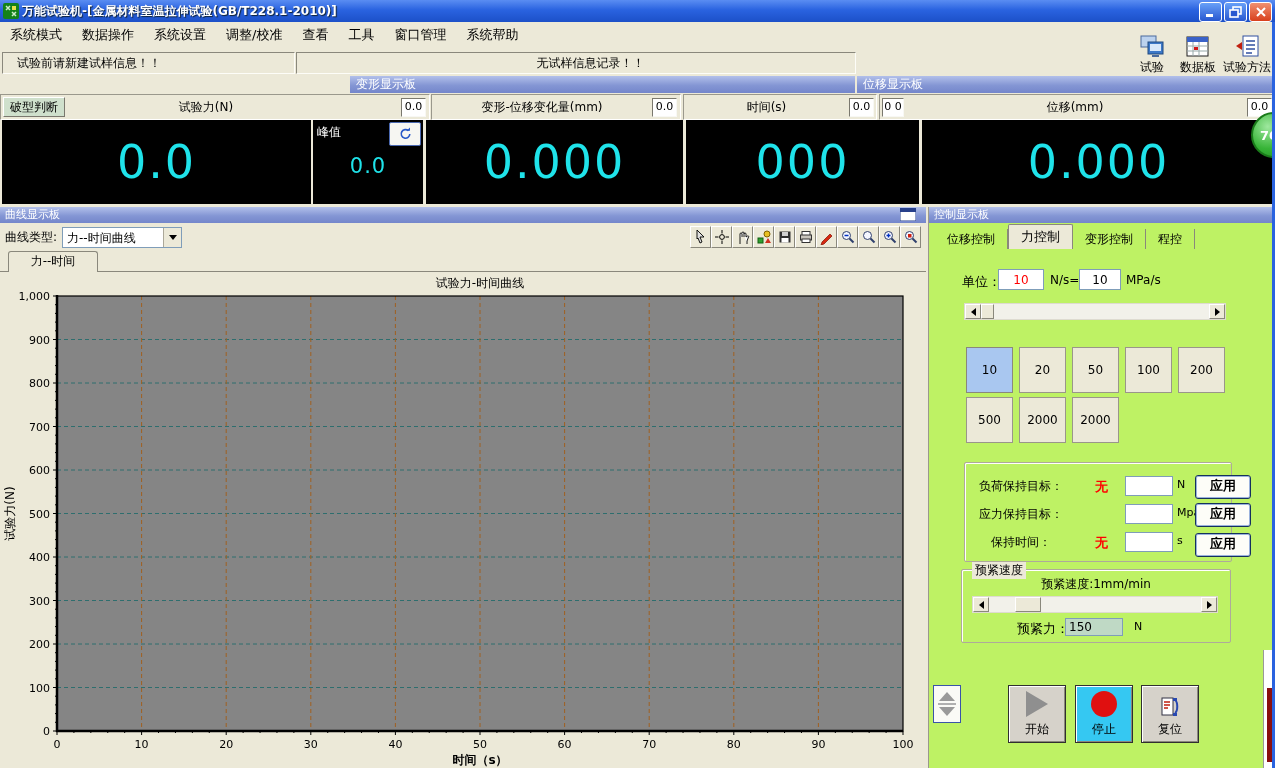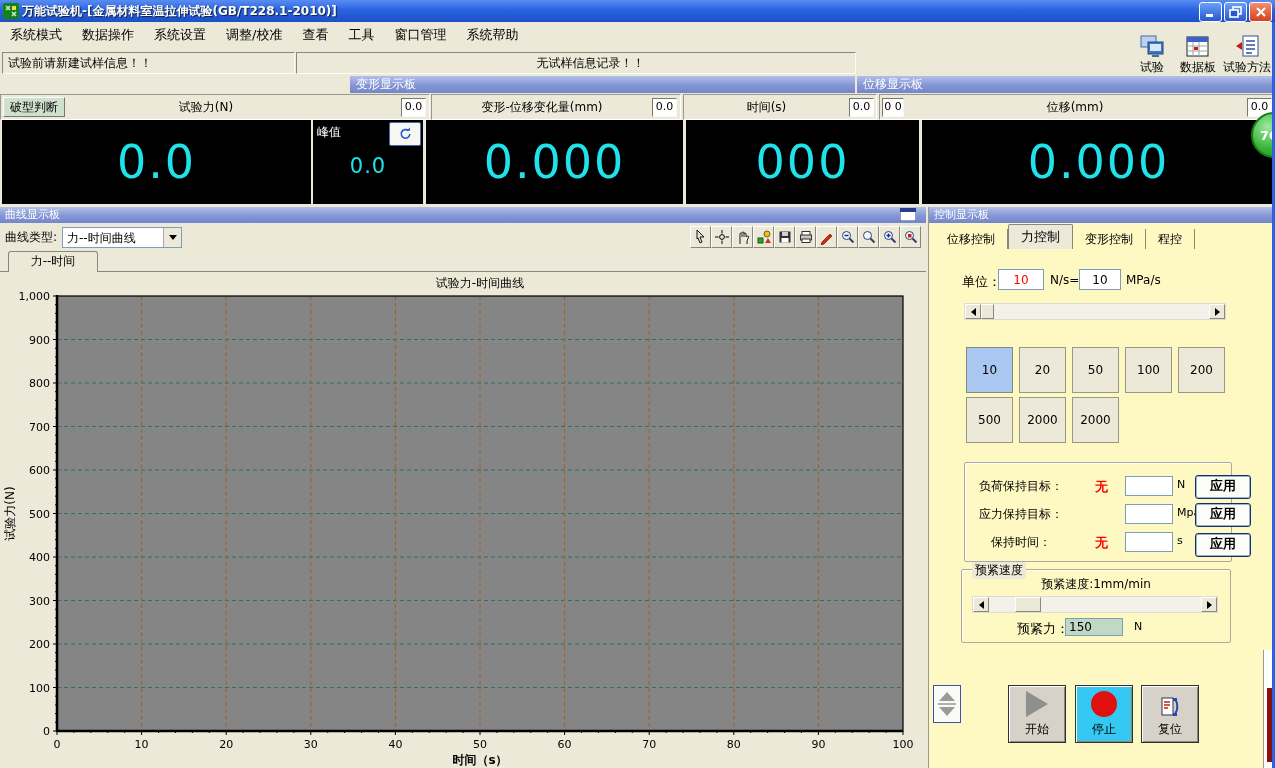--- a/index.html
+++ b/index.html
@@ -41,21 +41,21 @@
   .cphdr{position:absolute;left:0;top:0;width:926px;height:16px;background:linear-gradient(180deg,#b2c0ea,#8496d4 55%,#7486cb);color:#fff;font-size:11px;line-height:16px;padding-left:5px;box-sizing:border-box;}
   .ctlbar{position:absolute;left:0;top:17px;width:926px;height:26px;}
   .ddwrap{position:absolute;left:62px;top:3px;width:120px;height:21px;background:#fff;border:1px solid #7f9db9;box-sizing:border-box;}
   .ddtext{position:absolute;left:4px;top:2px;font-size:12px;}
   .ddbtn{position:absolute;right:0;top:0;width:17px;height:19px;background:#ece9d8;border-left:1px solid #aca899;display:flex;align-items:center;justify-content:center;}
   .tri-down{width:0;height:0;border-left:4px solid transparent;border-right:4px solid transparent;border-top:5px solid #000;}
   .cicon{width:21px;height:22px;background:#ece9d8;border:1px solid;border-color:#fff #8a887c #8a887c #fff;box-sizing:border-box;display:flex;align-items:center;justify-content:center;padding:0;}
   .tabrow{position:absolute;left:0;top:44px;width:926px;height:20px;border-bottom:1px solid #8a887c;}
   .tab1{position:absolute;left:8px;top:0;width:88px;height:20px;background:#ece9d8;border:1px solid #8a887c;border-bottom:none;border-radius:3px 3px 0 0;text-align:center;line-height:19px;font-size:12px;}
   
-  .kpanel{position:absolute;left:928px;top:207px;width:347px;height:561px;background:#fef9c3;border-left:1px solid #9a988c;box-sizing:border-box;}
+  .kpanel{position:absolute;left:928px;top:207px;width:347px;height:561px;background:#bef264;border-left:1px solid #9a988c;box-sizing:border-box;}
   .kphdr{position:absolute;left:0;top:0;width:100%;height:16px;background:linear-gradient(180deg,#b2c0ea,#8496d4 55%,#7486cb);color:#fff;font-size:11px;line-height:16px;padding-left:5px;box-sizing:border-box;}
   .ktabs{position:absolute;left:6px;top:18px;height:24px;display:flex;align-items:flex-end;}
   .ktab{height:20px;line-height:20px;padding:0 12px;font-size:12px;border-right:1px solid #8a887c;}
   .ktab.active{height:24px;line-height:24px;background:#ece9d8;border:1px solid #8a887c;border-bottom:none;border-radius:2px 2px 0 0;font-size:13px;}
   .inputbox{background:#fff;border:1px solid #7f9db9;box-sizing:border-box;font-size:12px;text-align:center;font-family:"DejaVu Sans",sans-serif;}
   .sb{position:absolute;height:17px;background:#f2f1ea;border:1px solid #dedbd0;box-sizing:border-box;}
   .sbbtn{position:absolute;top:0;width:16px;height:15px;background:#ece9d8;border:1px solid;border-color:#fff #8a887c #8a887c #fff;box-sizing:border-box;display:flex;align-items:center;justify-content:center;}
   .sbthumb{position:absolute;top:0;height:15px;background:#ece9d8;border:1px solid;border-color:#fff #8a887c #8a887c #fff;box-sizing:border-box;}
   .tri-l{width:0;height:0;border-top:4px solid transparent;border-bottom:4px solid transparent;border-right:5px solid #000;}
   .tri-r{width:0;height:0;border-top:4px solid transparent;border-bottom:4px solid transparent;border-left:5px solid #000;}
@@ -111,21 +111,21 @@
     <span class="menuitem">系统模式</span>
     <span class="menuitem">数据操作</span>
     <span class="menuitem">系统设置</span>
     <span class="menuitem">调整/校准</span>
     <span class="menuitem">查看</span>
     <span class="menuitem">工具</span>
     <span class="menuitem">窗口管理</span>
     <span class="menuitem">系统帮助</span>
   </div>
 
-  <div class="sbox" style="left:2px;width:293px;padding-left:5px;">试验前请新建试样信息！！</div>
+  <div class="sbox" style="left:2px;width:293px;padding-left:14px;">试验前请新建试样信息！！</div>
   <div class="sbox" style="left:296px;width:560px;text-align:center;padding-left:29px;">无试样信息记录！！</div>
 
   <div class="qtb">
     <div class="qbtn">
       <svg width="28" height="26">
           <rect x="3" y="2" width="15" height="11" fill="#bcd2ee" stroke="#4a6a9c"></rect>
           <rect x="10" y="8" width="15" height="12" fill="#3c78c8" stroke="#204a80"></rect>
           <rect x="12" y="10" width="11" height="7" fill="#d8e8fa"></rect>
           <rect x="14" y="21" width="7" height="2" fill="#4a6a9c"></rect>
         </svg>

